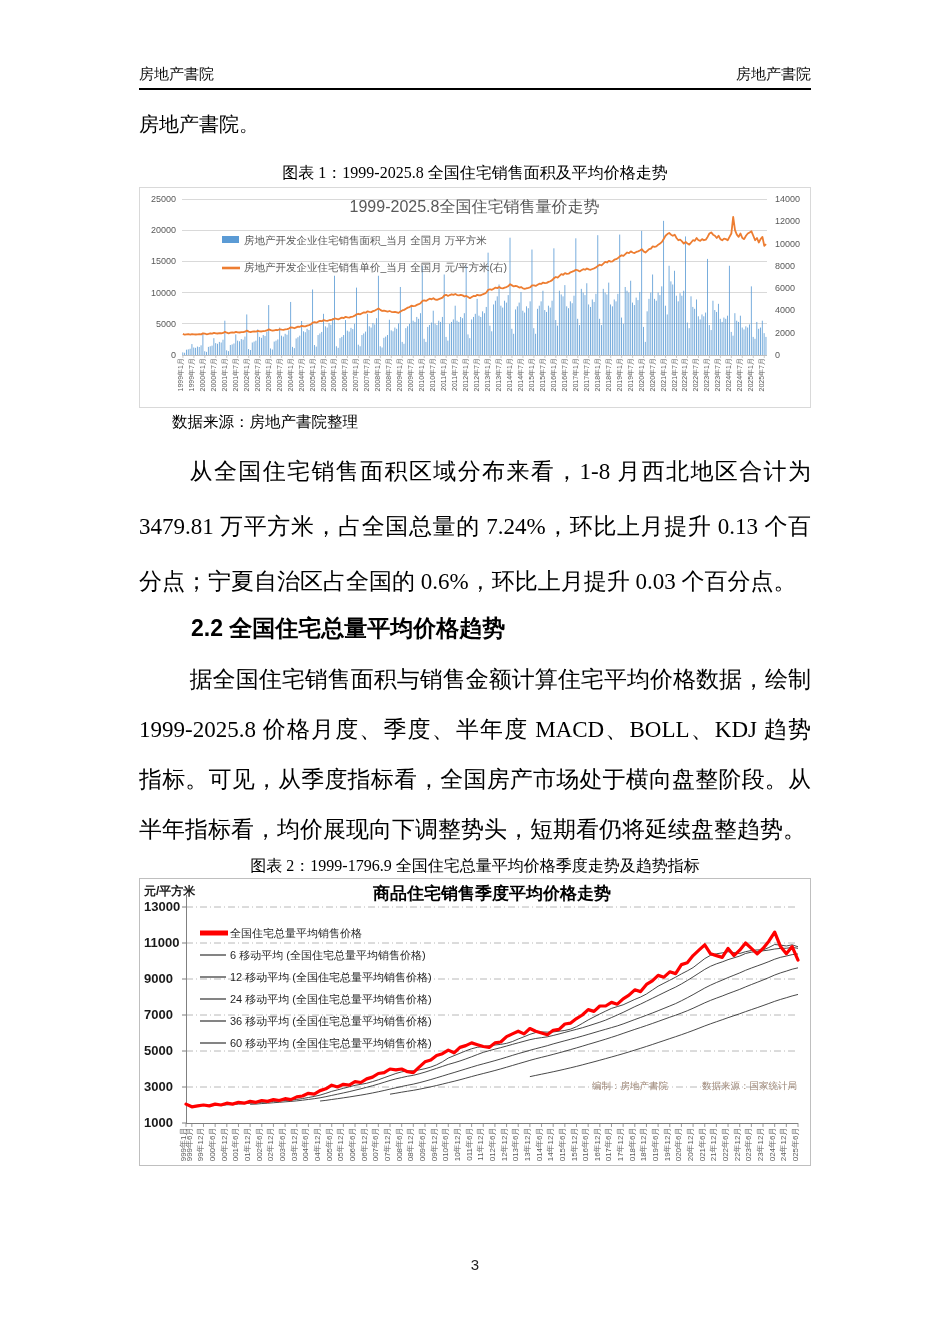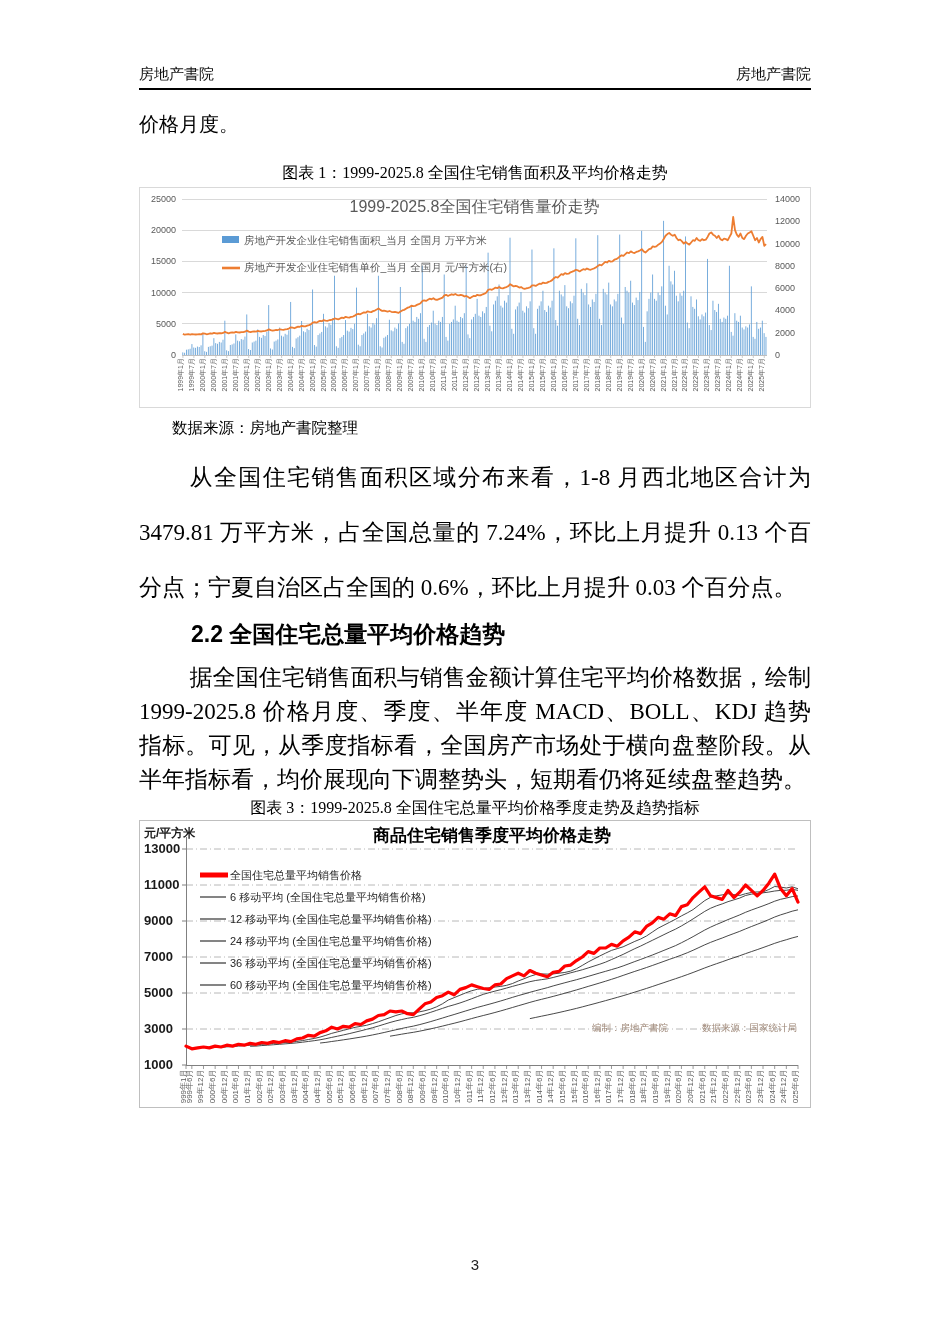--- a/index.html
+++ b/index.html
@@ -7,41 +7,41 @@
        font-family:"Liberation Serif","DejaVu Serif",serif;color:#000;}
   .content{width:672px;margin:0 auto;position:relative;}
   .doc-header{display:flex;justify-content:space-between;align-items:flex-end;
       margin-top:62px;border-bottom:2px solid #000;padding-bottom:2px;
       font-family:"Liberation Sans","DejaVu Sans",sans-serif;font-size:15px;line-height:24px;color:#111;}
   .intro{margin:18px 0 0;font-size:20px;line-height:32px;}
   .fig-caption{margin-top:22px;text-align:center;font-size:16px;line-height:22px;color:#000000;}
   .chart-frame{margin-top:3px;background:#fff;}
   .chart-frame.f1{border:1px solid #d9d9d9;}
   .chart-frame.f2{border:1px solid #bfbfbf;margin-top:1px;}
-  .source-note{margin-top:8px;font-size:15.5px;line-height:23px;padding-left:33px;}
+  .source-note{margin-top:2px;font-size:15.5px;line-height:23px;padding-left:33px;}
   .body-para{margin:11px 0 0;font-size:23px;line-height:55px;text-align:justify;text-indent:2.2em;}
-  .body-para.p2{margin-top:10px;line-height:34px;}
+  .body-para.p2{margin-top:10px;line-height:50px;}
   .section-heading{margin:2px 0 0;padding-left:52px;
       font-family:"Liberation Sans","DejaVu Sans",sans-serif;
       font-size:23px;font-weight:700;line-height:34px;color:#000000;}
   .page-footer{position:absolute;left:0;right:0;top:1256px;text-align:center;
       font-size:15px;font-family:"Liberation Sans","DejaVu Sans",sans-serif;color:#222;}
   svg text{font-family:"Liberation Sans","DejaVu Sans",sans-serif;}
 </style>
 </head>
 <body>
 
 <div class="content">
 
   <div class="doc-header">
     <span>房地产書院</span>
     <span>房地产書院</span>
   </div>
 
-  <p class="intro">价格月度。</p>
+  <p class="intro">房地产書院。</p>
 
   <div class="fig-caption">图表 1：1999-2025.8 全国住宅销售面积及平均价格走势</div>
 
   <div class="chart-frame f1">
     <svg id="chart1" width="672" height="215" viewBox="0 0 672 215">
         <g>
           <line x1="42" y1="167" x2="627" y2="167" stroke="#bfbfbf" stroke-width="1" shape-rendering="crispEdges"></line>
           <text x="36" y="170" text-anchor="end" font-size="9" fill="#595959">0</text>
           <line x1="42" y1="135.8" x2="627" y2="135.8" stroke="#d9d9d9" stroke-width="1" shape-rendering="crispEdges"></line>
           <text x="36" y="138.8" text-anchor="end" font-size="9" fill="#595959">5000</text>
@@ -504,21 +504,21 @@
   </div>
 
   <div class="source-note">数据来源：房地产書院整理</div>
 
   <p class="body-para">从全国住宅销售面积区域分布来看，1-8 月西北地区合计为 3479.81 万平方米，占全国总量的 7.24%，环比上月提升 0.13 个百分点；宁夏自治区占全国的 0.6%，环比上月提升 0.03 个百分点。</p>
 
   <h2 class="section-heading">2.2 全国住宅总量平均价格趋势</h2>
 
   <p class="body-para p2">据全国住宅销售面积与销售金额计算住宅平均价格数据，绘制 1999-2025.8 价格月度、季度、半年度 MACD、BOLL、KDJ 趋势指标。可见，从季度指标看，全国房产市场处于横向盘整阶段。从半年指标看，均价展现向下调整势头，短期看仍将延续盘整趋势。</p>
 
-  <div class="fig-caption" style="margin-top:0;">图表 3：1999-2025.8 全国住宅总量平均价格季度走势及趋势指标</div>
+  <div class="fig-caption" style="margin-top:0;">图表 2：1999-1796.9 全国住宅总量平均价格季度走势及趋势指标</div>
 
   <div class="chart-frame f2">
     <svg id="chart2" width="672" height="282" viewBox="0 0 672 282">
         <g>
           <line x1="42" y1="244" x2="46" y2="244" stroke="#808080" stroke-width="1"></line>
           <text x="4" y="248" text-anchor="start" font-size="13" font-weight="700" fill="#1a1a1a">1000</text>
           <line x1="46" y1="208" x2="658" y2="208" stroke="#a6a6a6" stroke-width="0.8" stroke-dasharray="7 3 1 3"></line>
           <line x1="42" y1="208" x2="46" y2="208" stroke="#808080" stroke-width="1"></line>
           <text x="4" y="212" text-anchor="start" font-size="13" font-weight="700" fill="#1a1a1a">3000</text>
           <line x1="46" y1="172" x2="658" y2="172" stroke="#a6a6a6" stroke-width="0.8" stroke-dasharray="7 3 1 3"></line>

